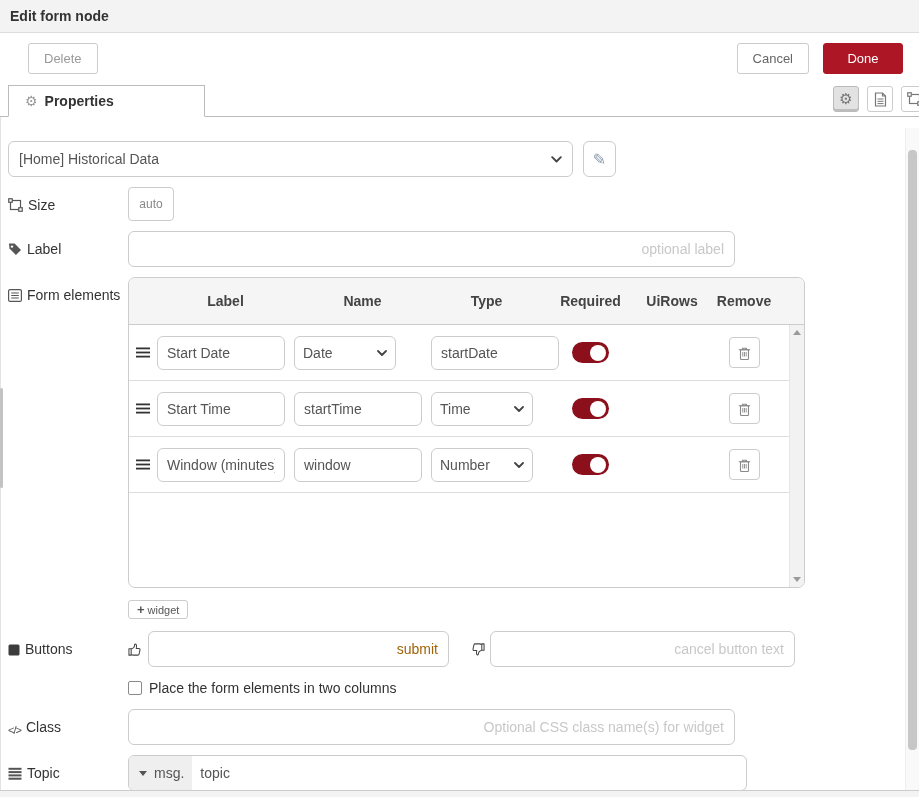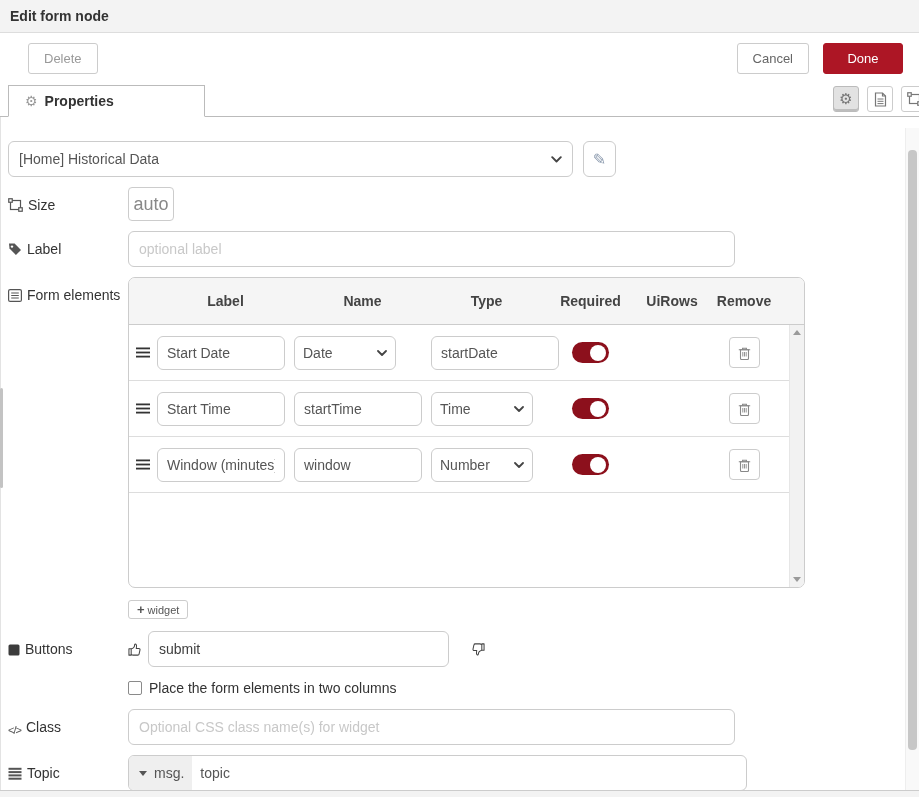--- a/index.html
+++ b/index.html
@@ -56,21 +56,21 @@
   .gear-glyph { font-family: "DejaVu Sans", sans-serif; font-size: 15px; line-height: 1; }
 
   
   .content { padding: 24px 0 0 8px; position: relative; }
   .frow { display: flex; margin-bottom: 10px; align-items: flex-start; }
   .frow-label { width: 120px; padding-top: 9px; color: #333; line-height: 1.35; }
   .frow-ctl { display: flex; align-items: center; }
 
   .text-input {
     height: 36px; border: 1px solid #ccc; border-radius: 6px; padding: 0 10px;
-    font-size: 14px; color: #404040; font-family: "Liberation Sans", sans-serif; background: #fff;
+    font-size: 14px; color: #a16207; font-family: "Liberation Sans", sans-serif; background: #fff; text-align: right;
   }
   .text-input::placeholder { color: #c8c8c8; opacity: 1; }
 
   .select {
     height: 36px; border: 1px solid #ccc; border-radius: 6px; background: #fff;
     display: flex; align-items: center; padding: 0 10px; color: #555; cursor: pointer;
     position: relative;
   }
   .select .chev { margin-left: auto; }
 
@@ -79,21 +79,21 @@
     cursor: pointer; font-family: "Liberation Sans", sans-serif;
   }
 
   
   .group-select { width: 565px; }
   .pencil-btn { width: 33px; height: 36px; margin-left: 10px; border-radius: 6px;
     display: flex; align-items: center; justify-content: center; }
   .pencil-glyph { color: #8a99ad; font-size: 16px; font-family: "DejaVu Sans", sans-serif; }
 
   
-  .size-btn { width: 46px; height: 34px; font-size: 18px; }
+  .size-btn { width: 46px; height: 34px; font-size: 12px; }
 
   
   .label-input { width: 607px; }
 
   
   .fe-table { width: 677px; border: 1px solid #ccc; border-radius: 7px; background: #fff; overflow: hidden; }
   .fe-grid { display: grid; grid-template-columns: 28px 137px 137px 111px 97px 66px 78px; align-items: center; }
   .fe-head {
     height: 47px; background: #f5f5f5; border-bottom: 1px solid #ccc;
     font-weight: bold; color: #444;
@@ -418,20 +418,21 @@
           <path d="M3.4 13.2c.7.5 1.2.8 2.1.8h4.9c.8 0 1.3-.4 1.4-1.1l1-4.6c.2-.8-.4-1.4-1.2-1.4H8.8c.2-1.6 1-3.6-.4-4.5-.7-.4-1.4 0-1.4 1 0 2.5-1.7 3.4-3.6 3.9"></path>
         </svg>
       </span>
       <input class="text-input submit-input" value="submit" style="">
       <span class="thumb thumb2">
         <svg width="15" height="15" viewBox="0 0 16 16" fill="none" stroke="#444" stroke-width="1.1" stroke-linejoin="round" style="transform:rotate(180deg)">
           <path d="M1 7.2h2.4v6.8H1z"></path>
           <path d="M3.4 13.2c.7.5 1.2.8 2.1.8h4.9c.8 0 1.3-.4 1.4-1.1l1-4.6c.2-.8-.4-1.4-1.2-1.4H8.8c.2-1.6 1-3.6-.4-4.5-.7-.4-1.4 0-1.4 1 0 2.5-1.7 3.4-3.6 3.9"></path>
         </svg>
       </span>
+      <input class="text-input cancelbtn-input" placeholder="cancel button text" style="">
     </div>
   </div>
 
   <div class="check-row">
     <input type="checkbox" style="">
     <span>Place the form elements in two columns</span>
   </div>
 
   <div class="frow">
     <div class="frow-label">

